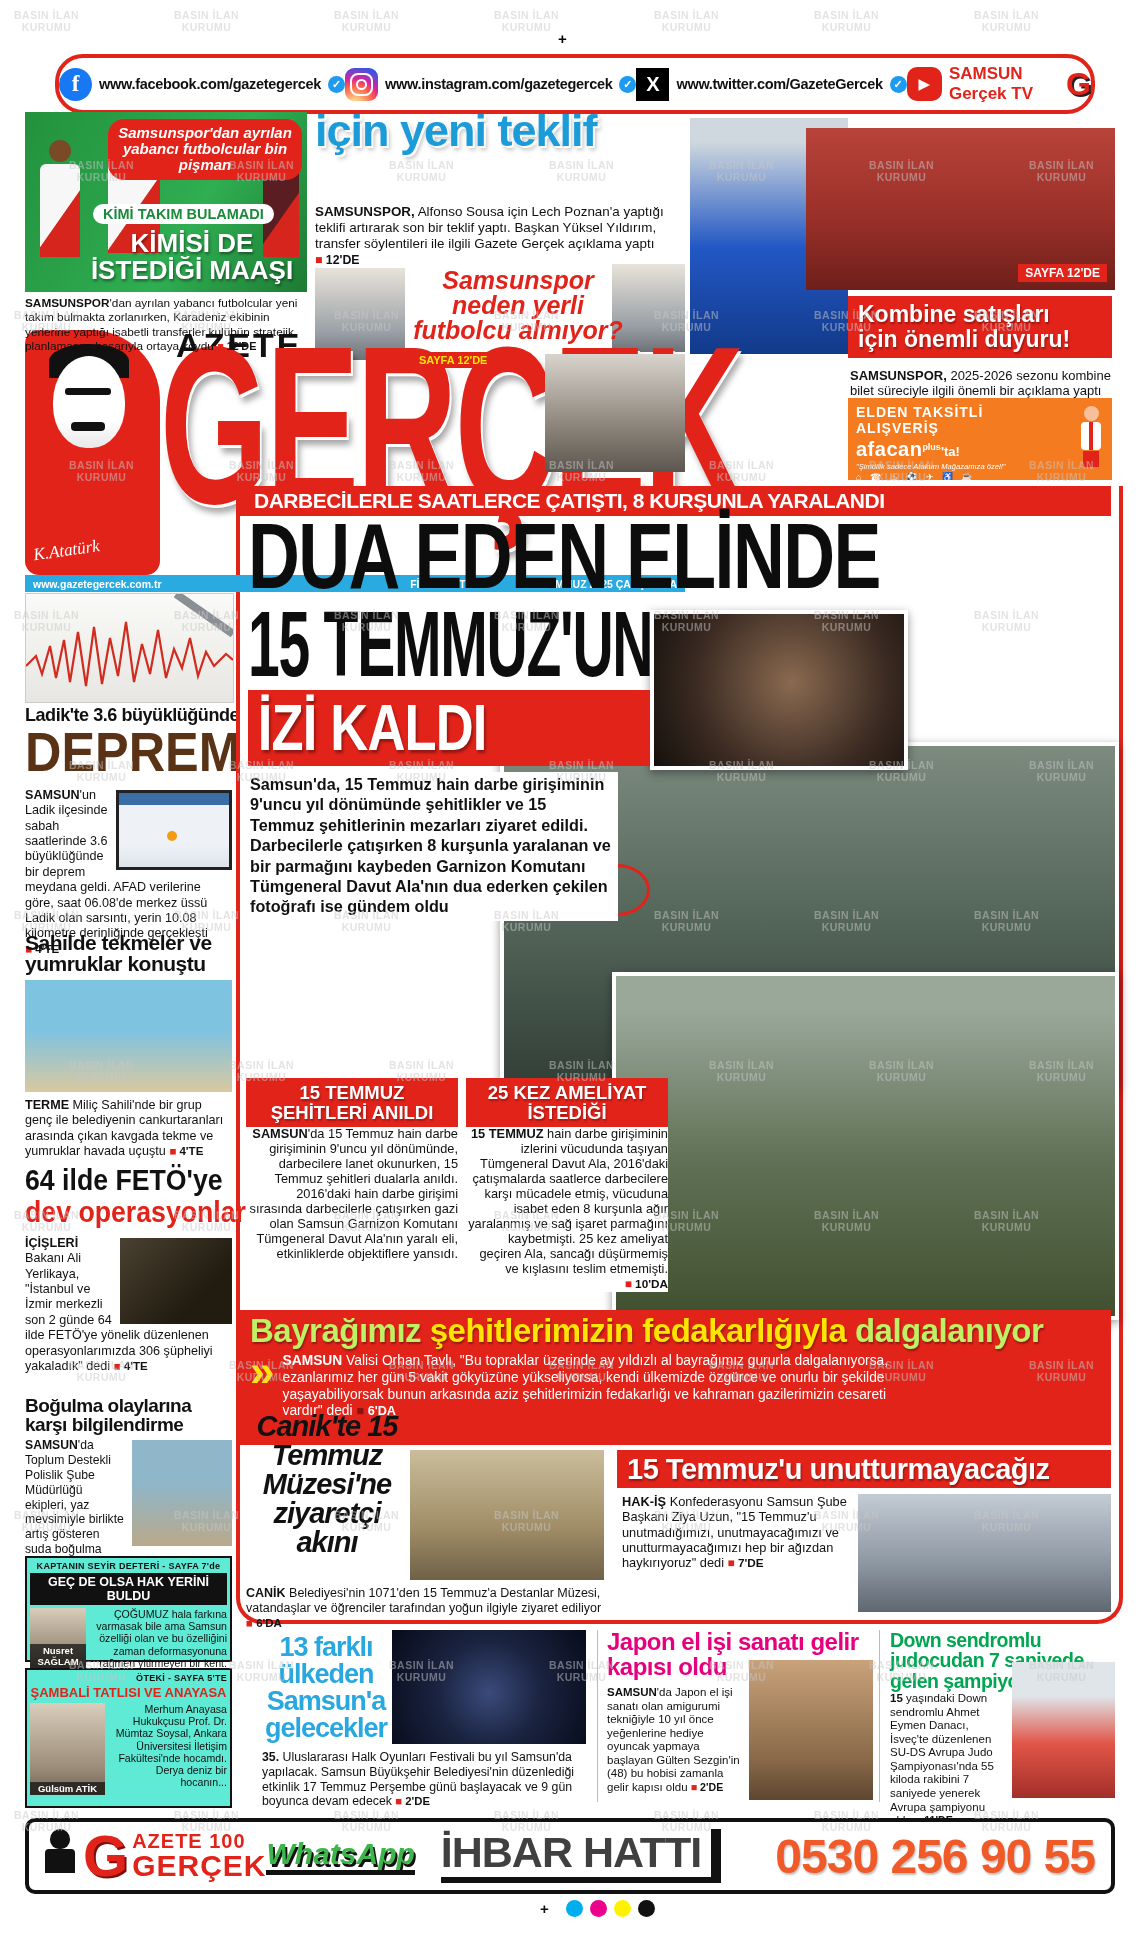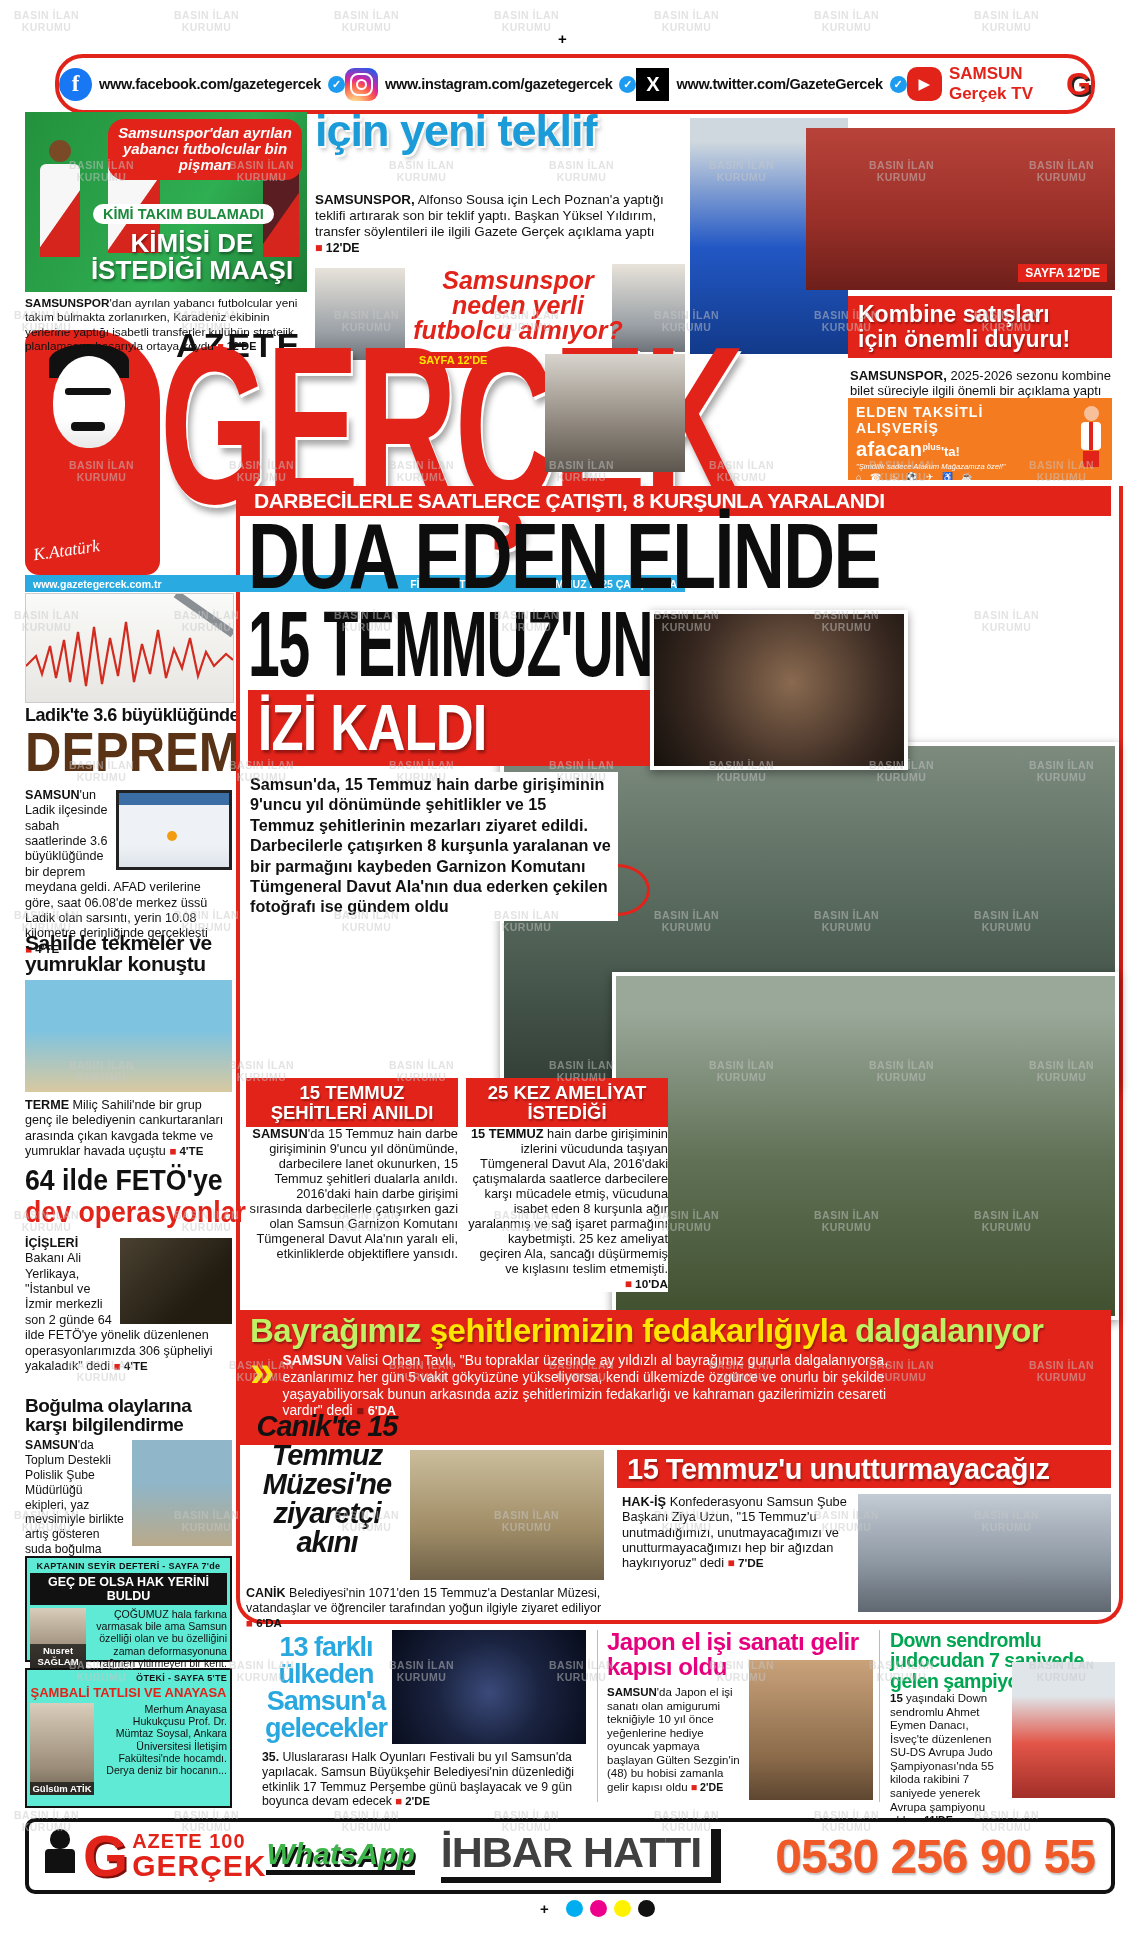--- a/index.html
+++ b/index.html
@@ -75,21 +75,21 @@
             color:#fff;font-weight:bold;font-style:italic;font-size:15px;line-height:1.08;
             text-align:center;padding:6px 8px;}
   .g-pill{position:absolute;left:68px;top:92px;background:#fff;color:#1c8a3c;font-weight:800;
           font-size:14.5px;padding:2px 10px;border-radius:12px;white-space:nowrap;}
   .g-title{position:absolute;left:56px;right:4px;top:118px;color:#fff;font-weight:800;font-size:26px;
            line-height:1.02;text-align:center;text-shadow:1px 2px 3px rgba(0,0,0,.45);}
   .g-body{left:25px;top:296px;width:282px;font-size:11.8px;line-height:1.22;z-index:2;}
   
   .c-h1{left:315px;top:110px;width:372px;color:#1b9bd7;font-weight:800;font-size:45px;line-height:.95;
         letter-spacing:-1px;text-shadow:2px 2px 0 #fff,3px 4px 4px rgba(0,0,0,.25);z-index:2;}
-  .c-body{left:315px;top:192px;width:368px;font-size:13.4px;line-height:1.2;z-index:2;}
+  .c-body{left:315px;top:204px;width:368px;font-size:13.4px;line-height:1.2;z-index:2;}
   .c-sub{left:408px;top:268px;width:220px;color:#e2231a;font-weight:800;font-style:italic;
          font-size:25px;line-height:1.0;text-align:center;z-index:3;}
   .c-badge{left:412px;top:352px;background:#e2231a;color:#ffe600;font-size:11px;font-weight:bold;
            padding:2px 7px;z-index:4;}
   
   .r-badge{position:absolute;right:8px;bottom:8px;background:#e2231a;color:#fff;font-weight:bold;
            font-size:12px;padding:2px 7px;}
   .r-title{left:848px;top:296px;width:264px;background:#e2231a;color:#fff;font-weight:800;
            font-size:23px;line-height:1.08;padding:6px 10px;box-sizing:border-box;z-index:3;
            text-shadow:1px 2px 2px rgba(0,0,0,.35);}
@@ -423,21 +423,21 @@
       <div class="cp portrait" style="width:56px;height:60px;">
         <div class="cauthor">Nusret SAĞLAM</div>
       </div>
       <p class="cbody" style="margin:0;">ÇOĞUMUZ hala farkına varmasak bile ama Samsun özelliği olan ve bu özelliğini zaman deformasyonuna rağmen yitirmeyen bir kent. Kurtuluş meşalesinin...</p>
     </div>
   </div>
   <div class="colbox" style="top:1668px;height:140px;">
     <div class="chd" style="text-align:right;">ÖTEKİ - SAYFA 5'TE</div>
     <div class="ct2">ŞAMBALİ TATLISI VE ANAYASA</div>
     <div class="crow">
-      <div class="cp portrait" style="width:64px;height:92px;">
+      <div class="cp portrait" style="width:64px;height:92px;padding-left:11px;">
         <div class="cauthor">Gülsüm ATİK</div>
       </div>
       <p class="cbody" style="margin:0;">Merhum Anayasa Hukukçusu Prof. Dr. Mümtaz Soysal, Ankara Üniversitesi İletişim Fakültesi'nde hocamdı. Derya deniz bir hocanın...</p>
     </div>
   </div>
 
   <div class="vline" style="left:597px;top:1630px;height:172px;"></div>
   <div class="vline" style="left:879px;top:1630px;height:172px;"></div>
 
   <div class="abs ba-title">13 farklı ülkeden Samsun'a gelecekler</div>

